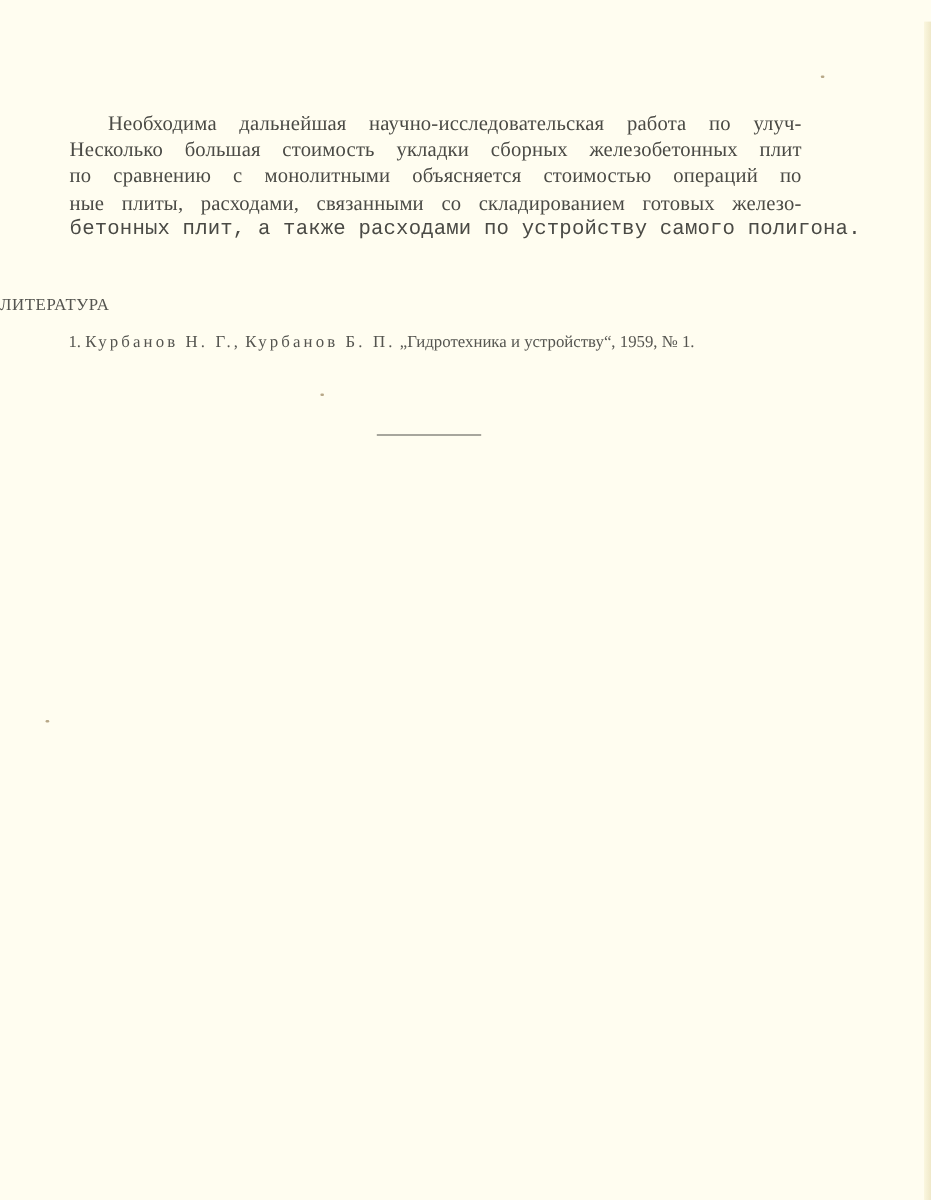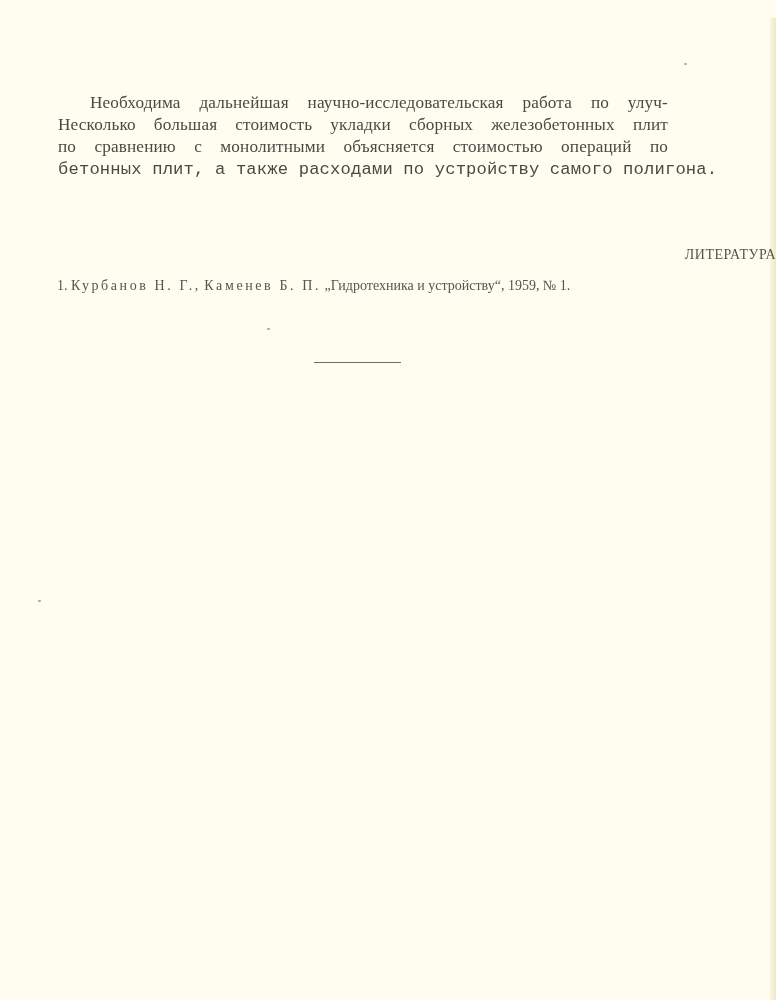--- a/index.html
+++ b/index.html
@@ -50,21 +50,21 @@
     }
     .paragraph .line.last {
       text-align-last: left;
       font-family: Liberation Mono, monospace;
     }
     .lit-heading {
       position: absolute;
       left: 0;
       width: 776px;
       top: 229px;
-      text-align: right;
+      text-align: left;
       font-size: 14px;
       letter-spacing: 0.5px;
       color: #555550;
     }
     .reference {
       position: absolute;
       left: 57px;
       top: 260px;
       width: 610px;
       font-size: 14px;
@@ -93,29 +93,30 @@
 </head>
 <body>
 
 <div class="page">
   <div class="right-edge"></div>
 
   <div class="paragraph">
     <span class="line first">Необходима дальнейшая научно-исследовательская работа по улуч-</span>
     <span class="line">Несколько большая стоимость укладки сборных железобетонных плит</span>
     <span class="line">по сравнению с монолитными объясняется стоимостью операций по</span>
+    <span class="line">ные плиты, расходами, связанными со складированием готовых железо-</span>
     <span class="line last">бетонных плит, а также расходами по устройству самого полигона.</span>
   </div>
 
   <div class="lit-heading">ЛИТЕРАТУРА</div>
 
   <div class="reference">
     <span>1.</span>
     <span class="spaced">Курбанов Н. Г.,</span>
-    <span class="spaced">Каменев Б. П.</span>
+    <span class="spaced">Курбанов Б. П.</span>
     <span>„Гидротехника и устройству“,</span>
     <span>1959, № 1.</span>
   </div>
 
   <div class="end-rule"></div>
 
   <div class="speck" style="left:267px; top:310px;"></div>
   <div class="speck" style="left:38px; top:582px;"></div>
   <div class="speck" style="left:684px; top:45px;"></div>
 </div>

